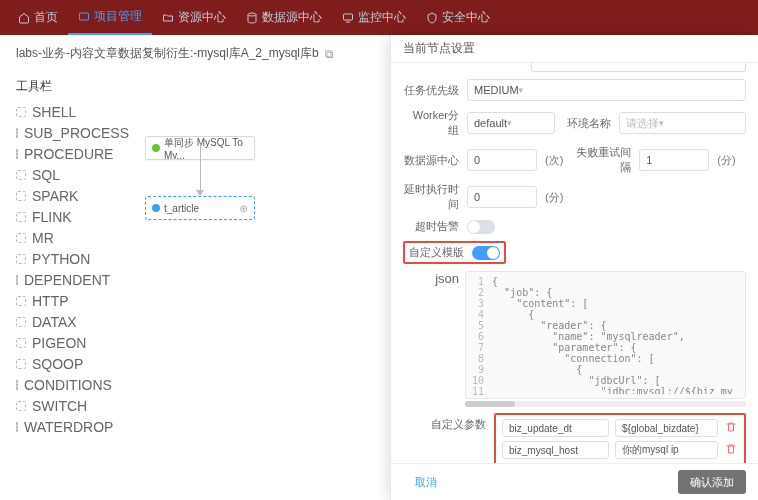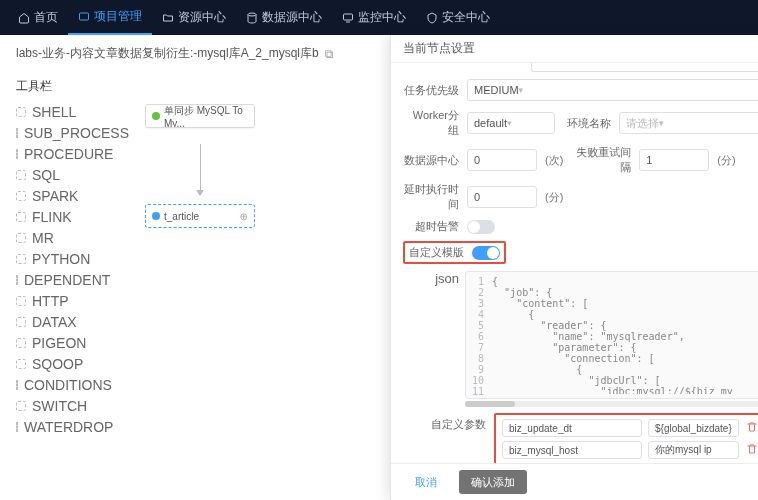--- a/index.html
+++ b/index.html
@@ -1,36 +1,36 @@
 <!DOCTYPE html>
 <html><head>
 <meta charset="utf-8">
 <style>
   * { box-sizing: border-box; margin: 0; padding: 0; }
   body { font-family: -apple-system, "Helvetica Neue", Arial, sans-serif; font-size: 12px; color: #333; background: #fff; width: 758px; height: 500px; overflow: hidden; position: relative; }
 
   
-  .topnav { height: 35px; background: #0f172a; display: flex; align-items: center; padding: 0 8px; color: #bfcbd9; }
+  .topnav { height: 35px; background: #7f1d1d; display: flex; align-items: center; padding: 0 8px; color: #bfcbd9; }
   .nav-item { display: flex; align-items: center; gap: 4px; padding: 0 10px; height: 35px; cursor: pointer; }
   .nav-item.active { color: #409eff; border-bottom: 2px solid #409eff; }
   .nav-icon { width: 12px; height: 12px; display: inline-block; }
 
   
   .main { display: flex; height: calc(500px - 35px); }
   .left { flex: 0 0 390px; background: #fff; display: flex; flex-direction: column; }
   .crumb { padding: 10px 16px; font-size: 12px; color: #555; display: flex; align-items: center; gap: 6px; }
   .crumb .copy-icon { color: #999; }
   .workarea { display: flex; flex: 1; justify-content: flex-end; }
   .toolbar { width: 100px; padding: 6px 0 6px 16px; }
   .toolbar-title { font-size: 12px; color: #333; margin-bottom: 6px; }
   .tool-item { display: flex; align-items: center; gap: 6px; height: 21px; color: #666; font-size: 14px; cursor: pointer; }
   .tool-item .dash { width: 10px; height: 10px; border: 1px dashed #bbb; border-radius: 2px; }
   .canvas { flex: 1; position: relative; }
   .node { position: absolute; width: 110px; height: 24px; border: 1px solid #d9d9d9; border-radius: 3px; background: #fff; display: flex; align-items: center; padding: 0 6px; font-size: 10px; color: #555; gap: 4px; overflow: hidden; box-shadow: 0 1px 2px rgba(0,0,0,.05); }
-  .node.sel { border: 1px dashed #409eff; margin-top: 8px; }
+  .node.sel { border: 1px dashed #409eff; }
   .node .dot { width: 8px; height: 8px; border-radius: 50%; background: #67c23a; flex: 0 0 auto; }
   .node .dot.blue { background: #409eff; }
   .node .plus { margin-left: auto; color: #aaa; }
   .edge { position: absolute; width: 0; border-left: 1px solid #bbb; }
   .arrow { position: absolute; width: 0; height: 0; border-left: 4px solid transparent; border-right: 4px solid transparent; border-top: 6px solid #bbb; }
 
   
   .panel { flex: 1; border-left: 1px solid #e4e7ed; background: #fff; display: flex; flex-direction: column; box-shadow: -4px 0 12px rgba(0,0,0,.1); }
   .panel-head { height: 28px; border-bottom: 1px solid #eee; display: flex; align-items: center; padding: 0 12px; font-size: 12px; color: #555; }
   .panel-body { flex: 1; overflow: auto; padding: 6px 12px 4px; }
@@ -51,24 +51,24 @@
   .code-label { width: 56px; text-align: right; color: #666; font-size: 13px; }
   .code { flex: 1; border: 1px solid #e4e7ed; border-radius: 3px; background: #fafafa; padding: 4px 6px; height: 128px; overflow: hidden; font-family: ui-monospace, Menlo, Consolas, monospace; font-size: 10px; color: #888; display: flex; }
   .gutter { color: #bbb; text-align: right; padding-right: 8px; white-space: pre; }
   .codelines { white-space: pre; flex:1; overflow:hidden; }
   .hscroll { height: 6px; margin: 2px 0 6px 62px; background: #eee; border-radius: 3px; position: relative; }
   .hscroll .thumb { position: absolute; left: 0; top: 0; height: 6px; width: 50px; background: #ccc; border-radius: 3px; }
 
   .params { border: 2px solid #e74c3c; border-radius: 2px; padding: 4px 6px 2px; }
   .prow { display: flex; align-items: center; gap: 6px; margin-bottom: 4px; }
   .prow .input { height: 18px; font-size: 10px; }
-  .prow .k { width: 140px; text-align: right; }
+  .prow .k { width: 107px; text-align: right; }
   .prow .v { flex: 1; }
   .del { color: #f56c6c; cursor: pointer; width: 14px; text-align: center; }
-  .panel-foot { border-top: 1px solid #eee; padding: 6px 12px; display: flex; justify-content: flex-start; gap: 10px; }
+  .panel-foot { border-top: 1px solid #eee; padding: 6px 12px; display: flex; justify-content: space-between; gap: 10px; }
   .btn { height: 24px; padding: 0 12px; border-radius: 3px; font-size: 11px; display: flex; align-items: center; cursor: pointer; }
   .btn.link { color: #409eff; }
   .btn.primary { background: #737373; color: #fff; }
 
   .ta-handle { height:10px; border:1px solid #dcdfe6; border-top:none; border-radius:0 0 3px 3px; margin:-7px 0 7px 64px; position:relative; flex:1;}
   .ph { color:#bbb; }
 </style>
 </head>
 <body>
 
@@ -183,21 +183,21 @@
               <span class="dash"></span>
               <span>SWITCH</span>
             </div>
             <div class="tool-item">
               <span class="dash"></span>
               <span>WATERDROP</span>
             </div>
           </div>
       </div>
       <div class="canvas">
-        <div class="node" style="left:45px; top:32px;">
+        <div class="node" style="left:45px; top:64px;">
           <span class="dot"></span>
           <span>单同步 MySQL To My...</span>
         </div>
         <div class="edge" style="left:100px; top:72px; height:48px;"></div>
         <div class="arrow" style="left:96px; top:118px;"></div>
         <div class="node sel" style="left:45px; top:124px;">
           <span class="dot blue"></span>
           <span>t_article</span>
           <span class="plus">⊕</span>
         </div>

